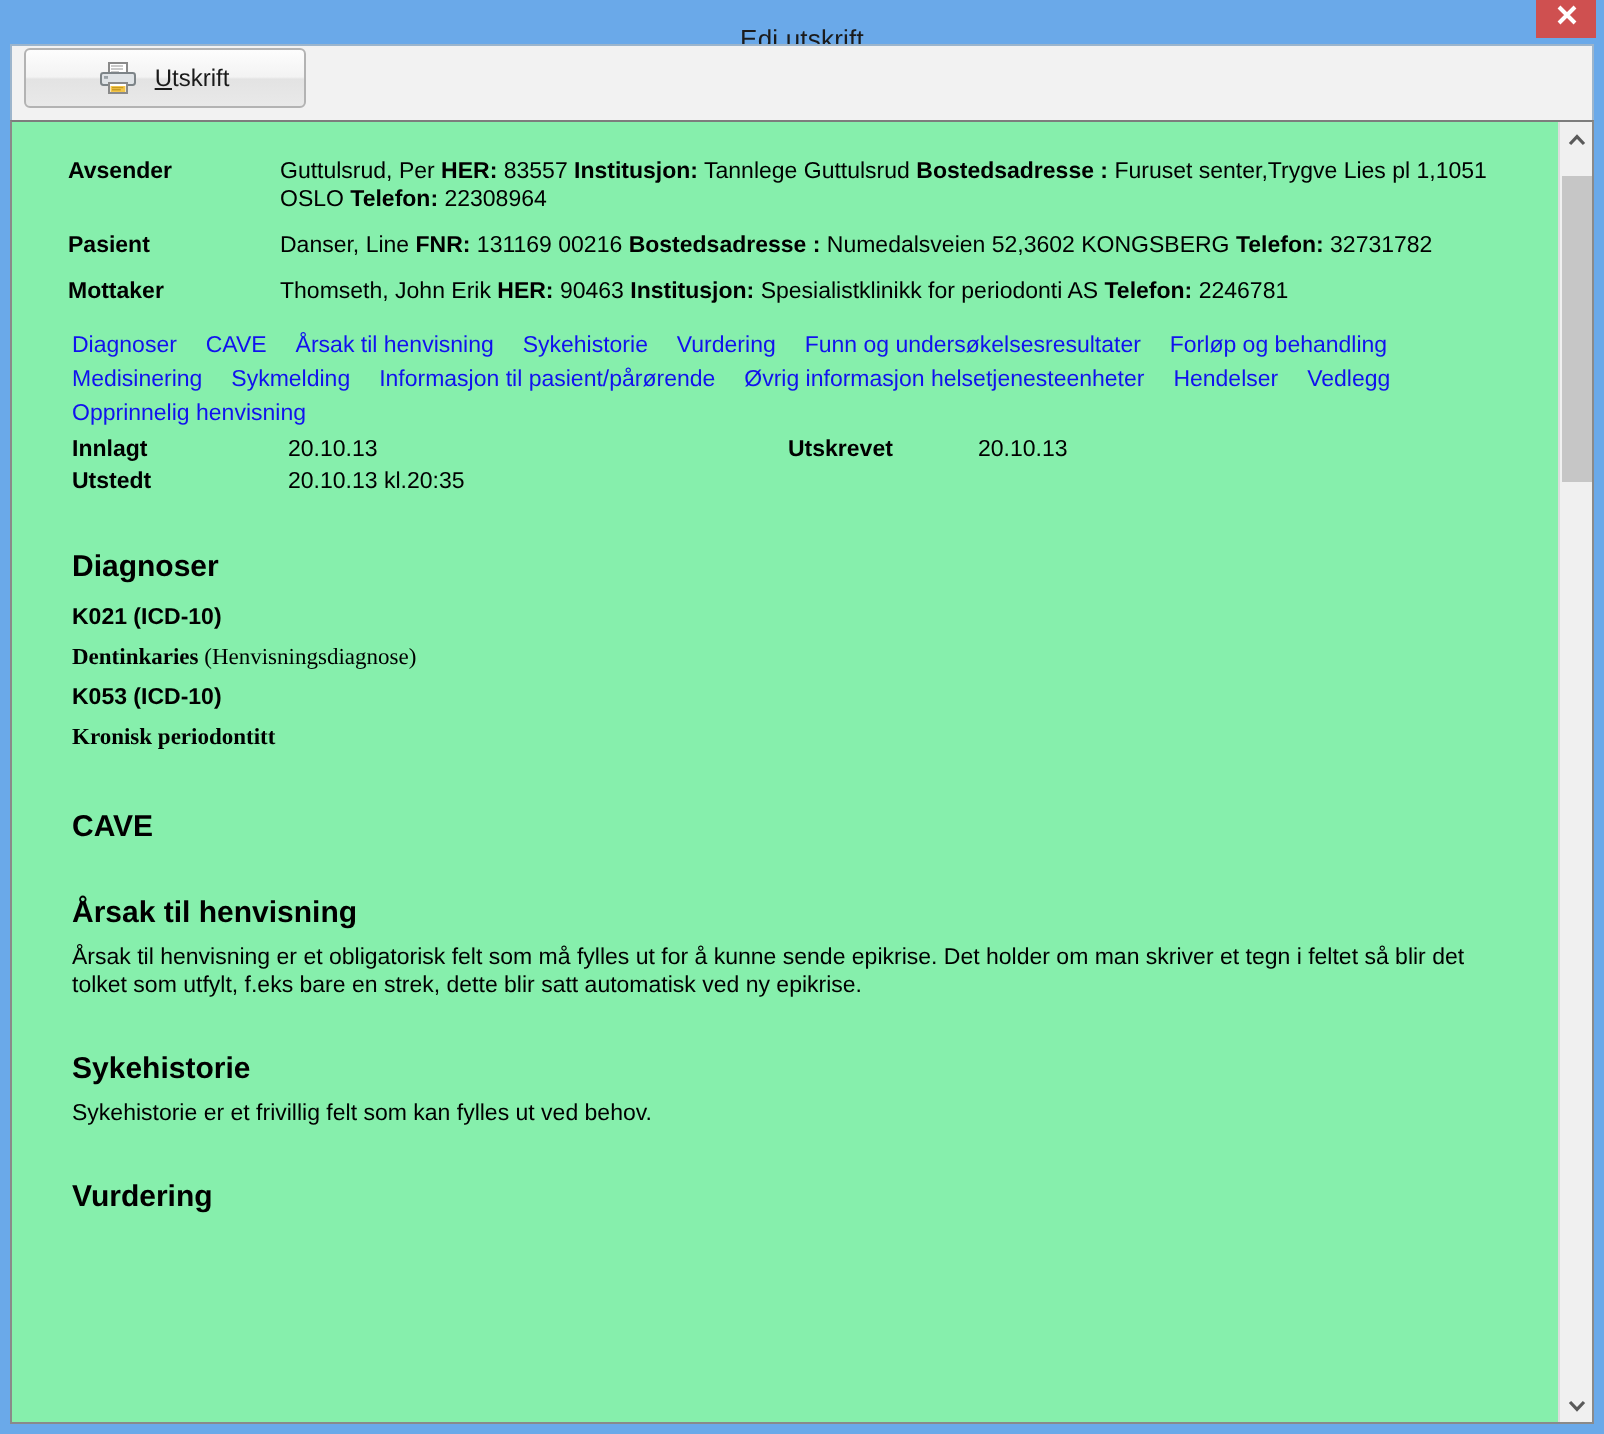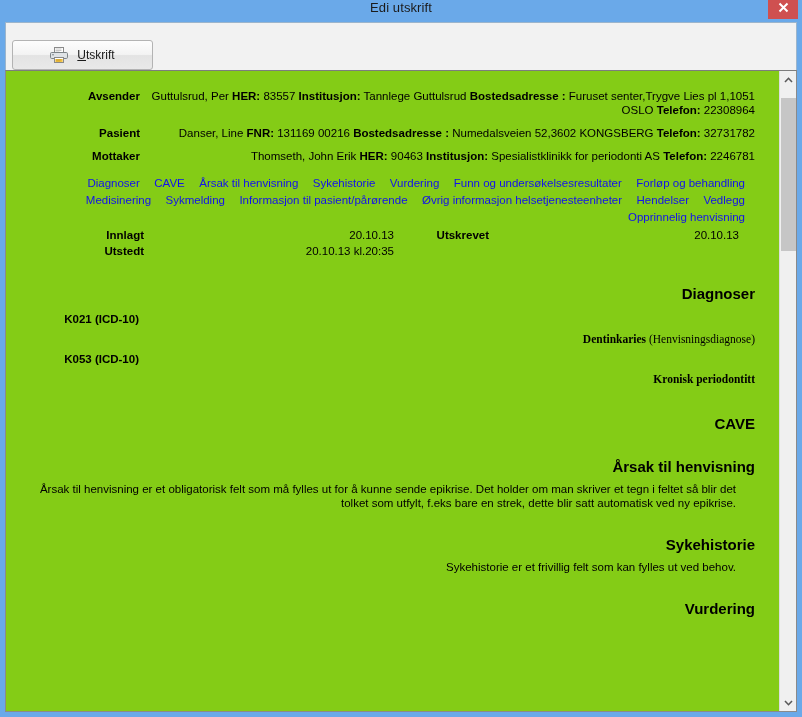--- a/index.html
+++ b/index.html
@@ -18,21 +18,21 @@
   }
   
   #titlebar {
     position: relative;
     height: 22px;
     background: #6aa9e9;
     flex: 0 0 22px;
   }
   #title-text {
     position: absolute;
-    left: 0; right: 0; top: 0;
+    left: 0; right: 0; top: 12px;
     text-align: center;
     font-size: 13px;
     color: #1b1b1b;
     font-family: "Liberation Sans", sans-serif;
     letter-spacing: .1px;
   }
   #close-button {
     position: absolute;
     right: 4px; top: 0px;
     width: 30px; height: 19px;
@@ -45,21 +45,21 @@
   }
 
   
   #toolbar {
     flex: 0 0 38px;
     margin: 0 5px 0 5px;
     background: #f2f2f2;
     border: 1px solid #9cb5cc;
     border-bottom: none;
     position: relative;
-    padding: 17px 0 0 6px;
+    padding: 1px 0 0 6px;
   }
   #print-button {
     display: inline-flex;
     align-items: center;
     justify-content: center;
     gap: 9px;
     width: 141px;
     height: 30px;
     background: linear-gradient(to bottom, #fdfdfd 0%, #f3f3f3 48%, #e3e3e3 52%, #e9e9e9 100%);
     border: 1px solid #b3b3b3;
@@ -77,25 +77,24 @@
     margin: 0 5px 5px 5px;
     border: 1px solid #8a8a8a;
     border-top: 1px solid #7d7d7d;
     background: #ffffff;
     display: flex;
     overflow: hidden;
     position: relative;
   }
   #doc-page {
     flex: 1 1 auto;
-    background: #84cc16;
+    background: #86efac;
     padding: 18px 24px 0 28px;
     overflow: hidden;
     position: relative;
-    text-align: right;
   }
 
   
   #scrollbar {
     flex: 0 0 17px;
     background: #f0f0f0;
     border-left: 1px solid #dcdcdc;
     position: relative;
     cursor: default;
   }

